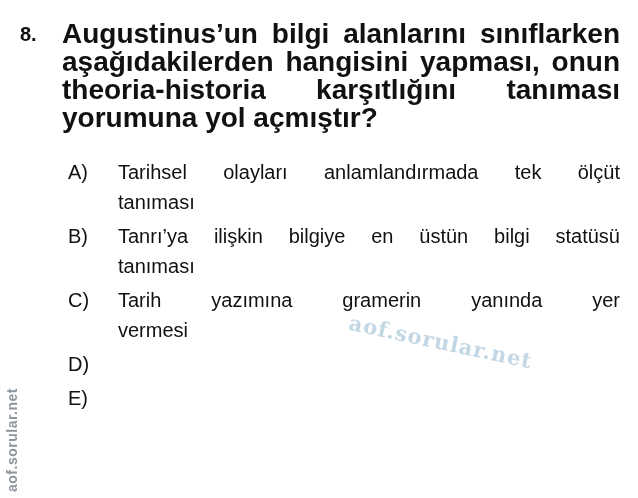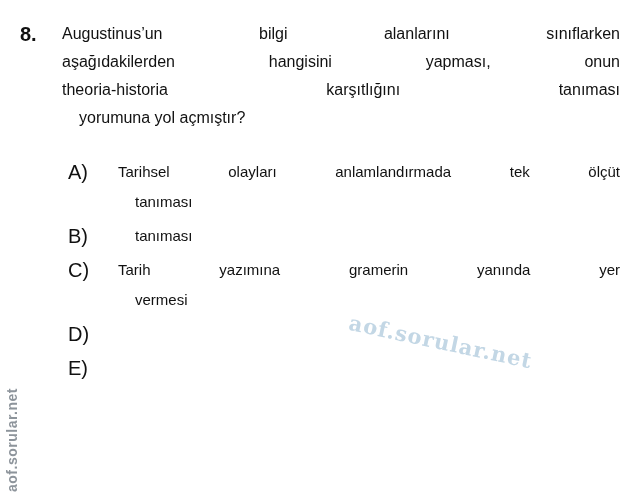--- a/index.html
+++ b/index.html
@@ -28,32 +28,31 @@
   }
   .q-number {
     width: 42px;
     flex: 0 0 42px;
     font-size: 20px;
     font-weight: bold;
     line-height: 28px;
   }
   .q-lines {
     flex: 1;
-    font-size: 16px;
-    font-weight: normal;
+    font-size: 28px;
+    font-weight: bold;
     line-height: 28px;
   }
   .jline {
     text-align: justify;
     text-align-last: justify;
     white-space: normal;
   }
   .jline.last {
     text-align-last: left;
-    margin-left: 17px;
   }
 
   
   .options-block {
     position: absolute;
     top: 157px;
     left: 68px;
     right: 18px;
   }
   .option {
@@ -62,21 +61,21 @@
     margin-bottom: 4px;
   }
   .opt-letter {
     width: 50px;
     flex: 0 0 50px;
     font-size: 20px;
     line-height: 30px;
   }
   .opt-lines {
     flex: 1;
-    font-size: 15px;
+    font-size: 20px;
     line-height: 30px;
   }
 
   
   .wm-center {
     position: absolute;
     left: 352px;
     top: 310px;
     transform: rotate(12deg);
     transform-origin: left top;
@@ -121,20 +120,21 @@
       <div class="opt-letter">A)</div>
       <div class="opt-lines">
         <div class="jline">Tarihsel olayları anlamlandırmada tek ölçüt</div>
         <div class="jline last">tanıması</div>
       </div>
     </div>
 
     <div class="option">
       <div class="opt-letter">B)</div>
       <div class="opt-lines">
+        <div class="jline">Tanrı’ya ilişkin bilgiye en üstün bilgi statüsü</div>
         <div class="jline last">tanıması</div>
       </div>
     </div>
 
     <div class="option">
       <div class="opt-letter">C)</div>
       <div class="opt-lines">
         <div class="jline">Tarih yazımına gramerin yanında yer</div>
         <div class="jline last">vermesi</div>
       </div>

